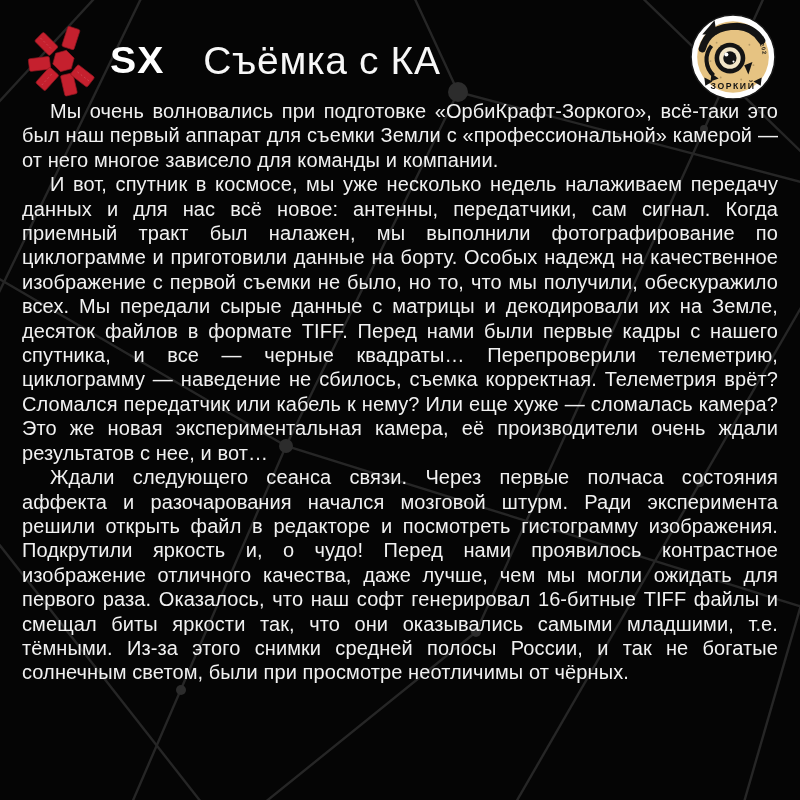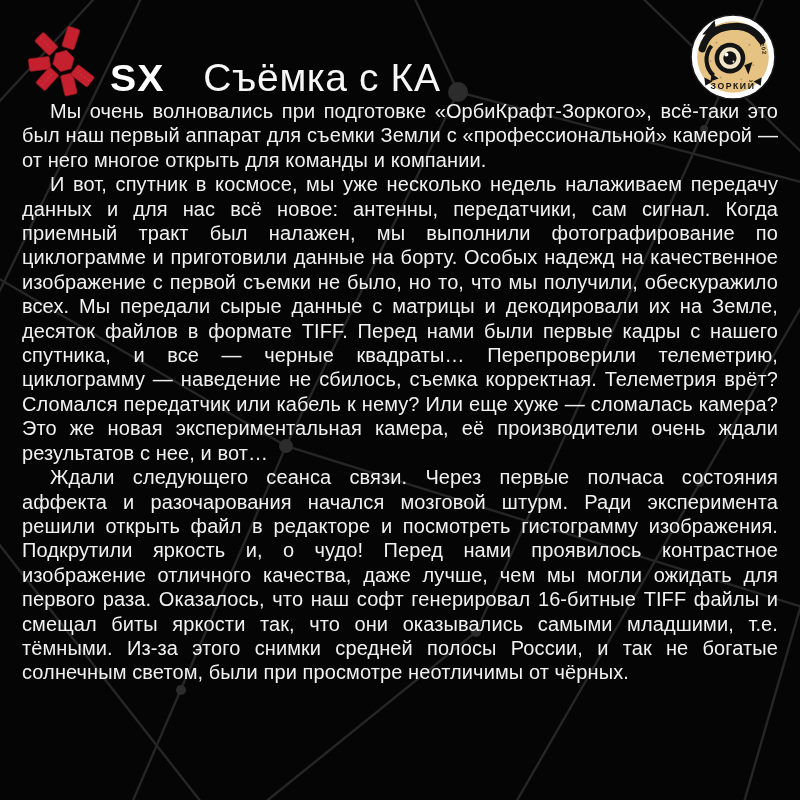--- a/index.html
+++ b/index.html
@@ -4,21 +4,21 @@
 <style>
   html,body{margin:0;padding:0;}
   body{
     width:800px;height:800px;overflow:hidden;position:relative;
     background:#050505;
     font-family:"Liberation Sans","DejaVu Sans",sans-serif;
   }
   .bg-net{position:absolute;inset:0;z-index:0;}
   .header{
     position:absolute;top:22px;left:20px;right:20px;height:78px;
-    display:flex;align-items:flex-end;z-index:2;
+    display:flex;align-items:center;z-index:2;
   }
   .logo-mark{width:92px;height:78px;flex:0 0 auto;}
   .brand{
     color:#ffffff;font-size:37px;font-weight:800;letter-spacing:1px;
     margin-left:-2px;transform:scaleX(1.06);transform-origin:left center;
   }
   .page-title{
     color:#f7f7f7;font-size:39px;font-weight:400;letter-spacing:0.6px;
     margin-left:42px;margin-top:2px;
   }
@@ -136,16 +136,16 @@
   <text font-size="5.5" fill="#141414" letter-spacing="0.6" font-weight="600">
     <textPath href="#badgeArc" startOffset="4">РОССИЯ 2021</textPath>
   </text>
 
   <polygon points="14,62 22,66 15,70" fill="#141414"></polygon>
   <polygon points="70,62 62,66 69,70" fill="#141414"></polygon>
   <text x="42" y="73" text-anchor="middle" font-size="8.5" font-weight="700" letter-spacing="1.5" fill="#141414">ЗОРКИЙ</text>
 </svg>
 
 <main class="article">
-  <p>Мы очень волновались при подготовке «ОрбиКрафт-Зоркого», всё-таки это был наш первый аппарат для съемки Земли с «профессиональной» камерой — от него многое открыть для команды и компании.</p>
+  <p>Мы очень волновались при подготовке «ОрбиКрафт-Зоркого», всё-таки это был наш первый аппарат для съемки Земли с «профессиональной» камерой — от него многое зависело для команды и компании.</p>
   <p>И вот, спутник в космосе, мы уже несколько недель налаживаем передачу данных и для нас всё новое: антенны, передатчики, сам сигнал. Когда приемный тракт был налажен, мы выполнили фотографирование по циклограмме и приготовили данные на борту. Особых надежд на качественное изображение с первой съемки не было, но то, что мы получили, обескуражило всех. Мы передали сырые данные с матрицы и декодировали их на Земле, десяток файлов в формате TIFF. Перед нами были первые кадры с нашего спутника, и все — черные квадраты… Перепроверили телеметрию, циклограмму — наведение не сбилось, съемка корректная. Телеметрия врёт? Сломался передатчик или кабель к нему? Или еще хуже — сломалась камера? Это же новая экспериментальная камера, её производители очень ждали результатов с нее, и вот…</p>
   <p>Ждали следующего сеанса связи. Через первые полчаса состояния аффекта и разочарования начался мозговой штурм. Ради эксперимента решили открыть файл в редакторе и посмотреть гистограмму изображения. Подкрутили яркость и, о чудо! Перед нами проявилось контрастное изображение отличного качества, даже лучше, чем мы могли ожидать для первого раза. Оказалось, что наш софт генерировал 16-битные TIFF файлы и смещал биты яркости так, что они оказывались самыми младшими, т.е. тёмными. Из-за этого снимки средней полосы России, и так не богатые солнечным светом, были при просмотре неотличимы от чёрных.</p>
 </main>
 
 </body></html>

